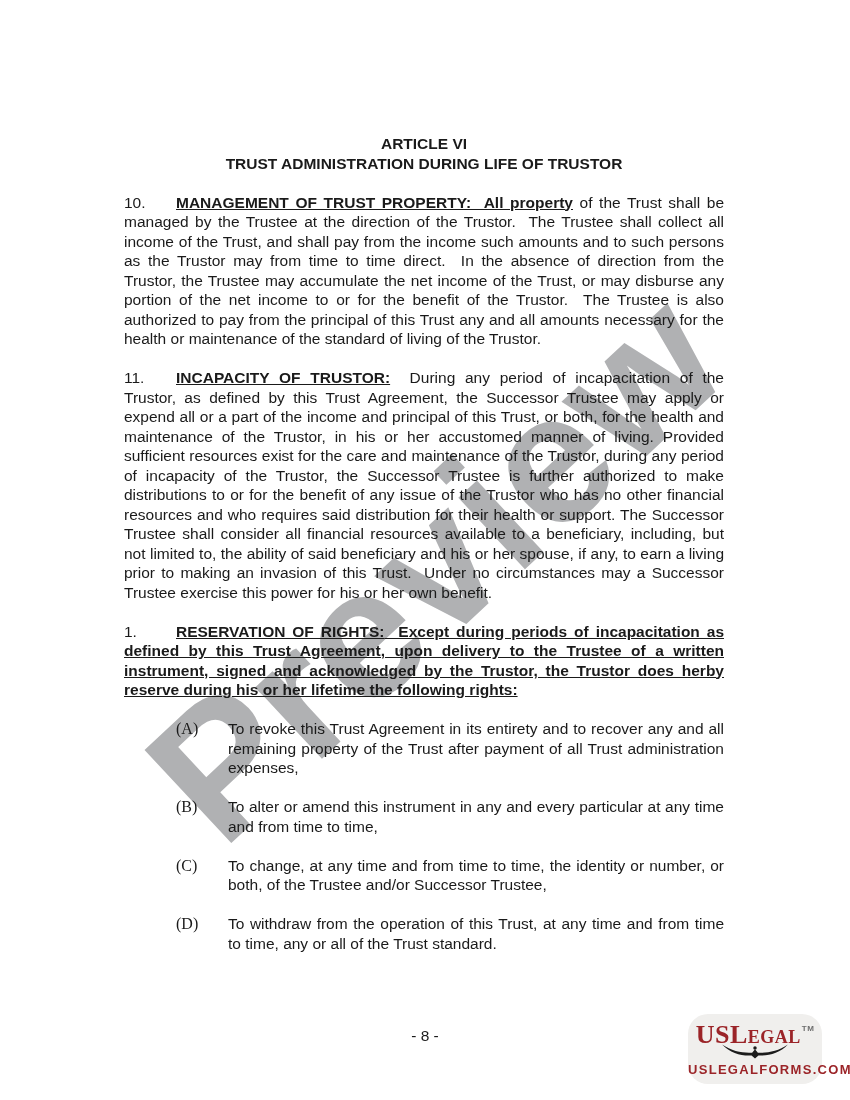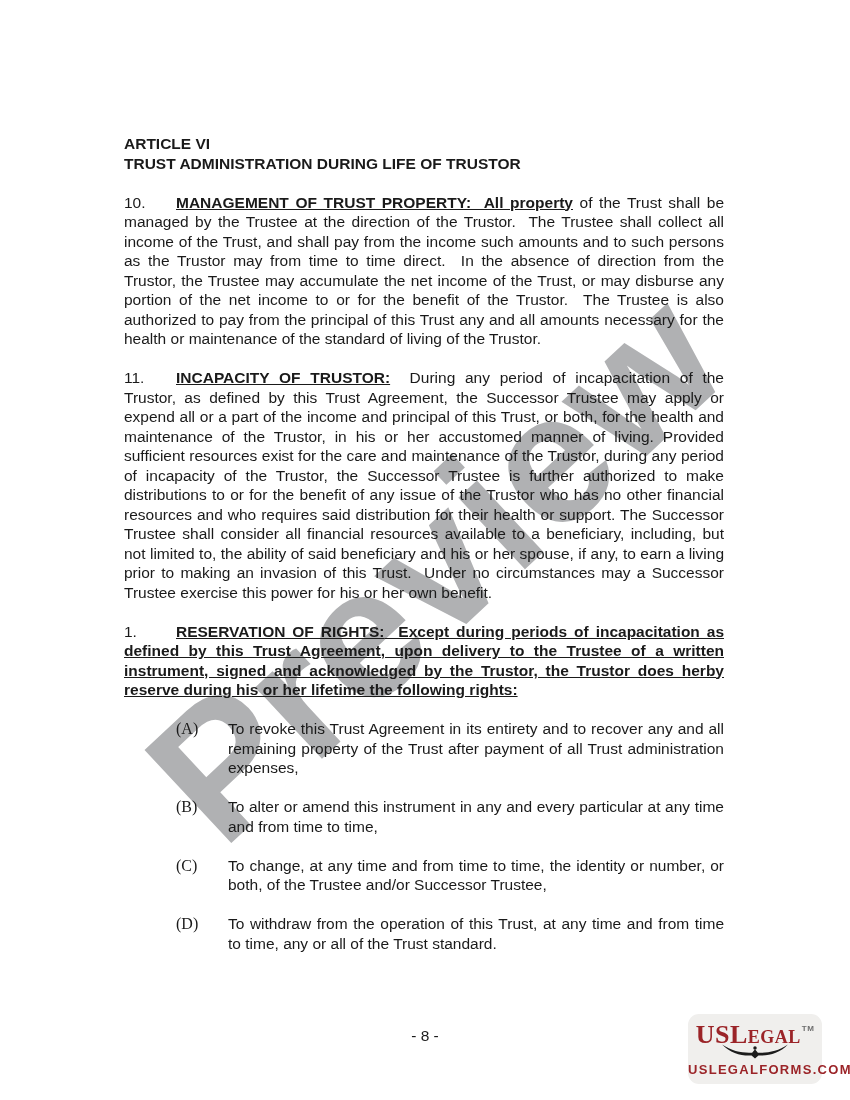--- a/index.html
+++ b/index.html
@@ -34,20 +34,21 @@
     white-space: nowrap;
   }
   .content {
     position: absolute;
     left: 124px;
     top: 134px;
     width: 600px;
     z-index: 1;
   }
   .title-line {
+    text-align: center;
     font-weight: bold;
     margin: 0;
   }
   .para {
     text-align: justify;
     margin: 19.5px 0 0 0;
   }
   .b { font-weight: bold; text-decoration: underline; }
   .num {
     display: inline-block;
@@ -77,21 +78,21 @@
     z-index: 1;
   }
   .logo {
     position: absolute;
     top: 1014px;
     left: 688px;
     width: 134px;
     z-index: 1;
     text-align: center;
     background: #f0efed;
-    border-radius: 11px;
+    border-radius: 20px;
     padding: 3px 0 4px 0;
   }
   .logo-word {
     font-family: "Liberation Serif", serif;
     font-variant: small-caps;
     font-weight: bold;
     font-size: 26px;
     line-height: 24px;
     letter-spacing: 0.5px;
     color: #9b2428;

